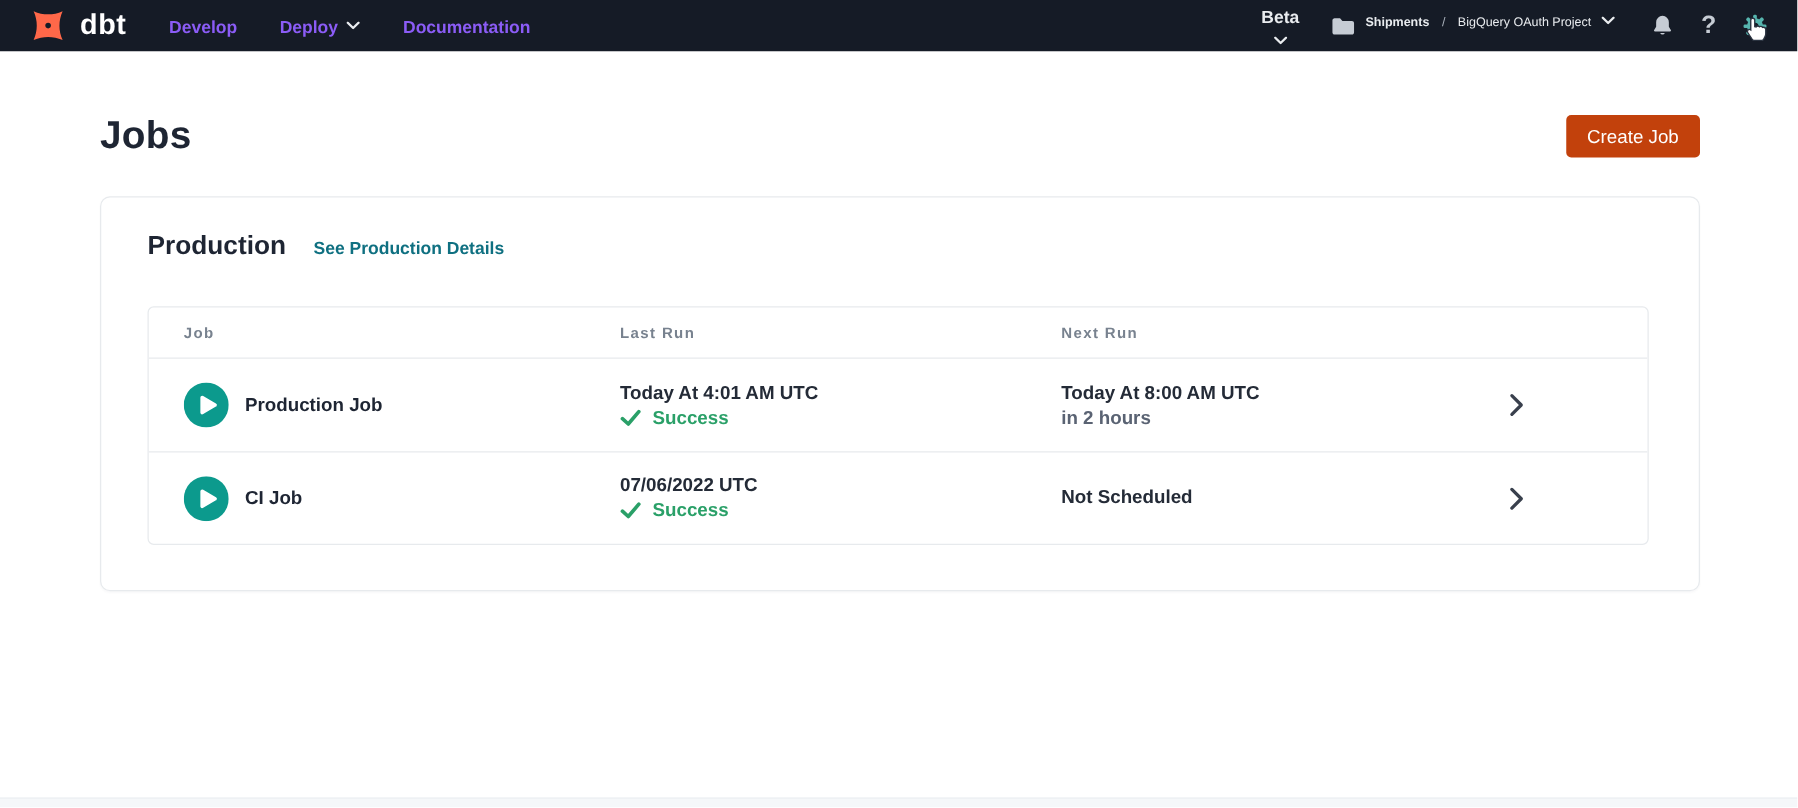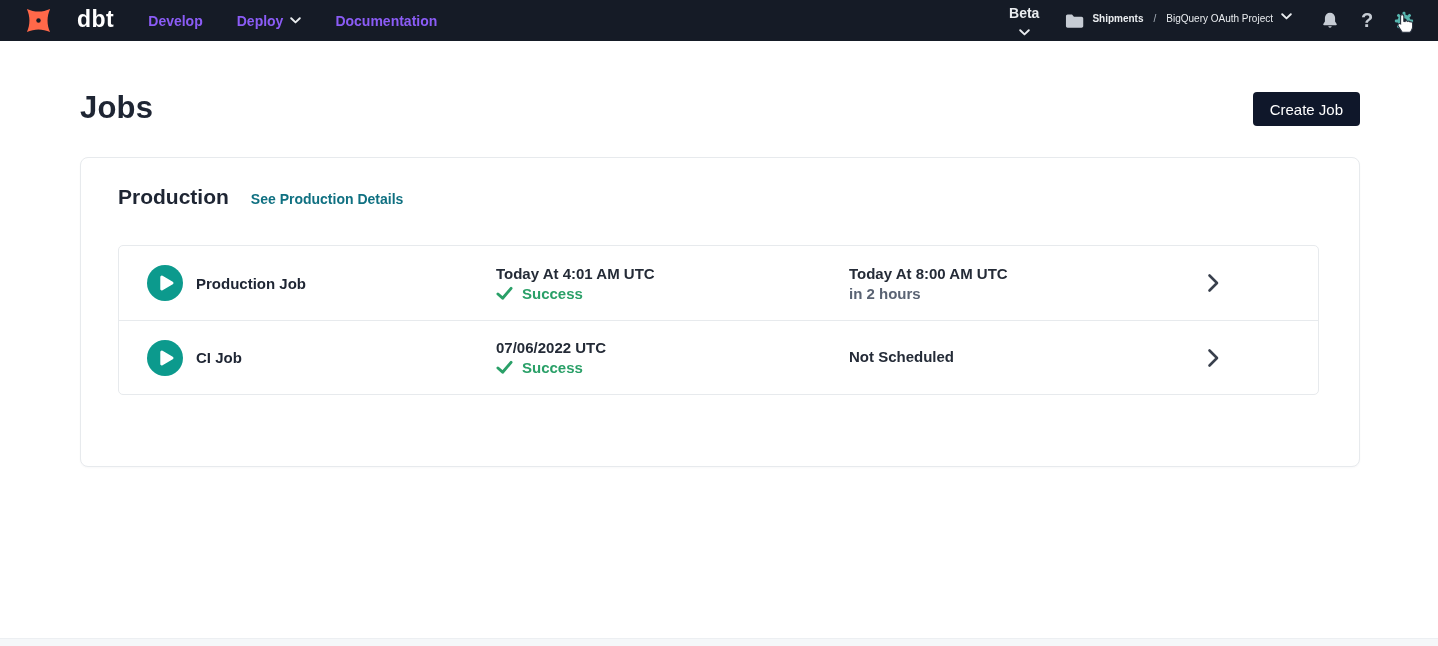--- a/index.html
+++ b/index.html
@@ -7,38 +7,38 @@
   body {
     font-family:"Liberation Sans","DejaVu Sans",sans-serif;
     background:#ffffff; color:#1e2533; position:relative;
   }
 
   
   .navbar {
     height:41px; background:#151b26; display:flex; align-items:center;
     padding:0 22px 0 24px; color:#e9ecef;
   }
-  .logo { display:flex; align-items:center; gap:24px; cursor:pointer; }
+  .logo { display:flex; align-items:center; gap:11px; cursor:pointer; }
   .logo-text { color:#ffffff; font-weight:700; font-size:23px; letter-spacing:.5px; line-height:1; padding-bottom:3px;}
   .nav-links { display:flex; align-items:center; gap:34px; margin-left:34px; }
   .nav-link { font-size:14px; font-weight:700; color:#8b5cf6; display:flex; align-items:center; gap:7px; cursor:pointer; }
   .nav-right { margin-left:auto; display:flex; align-items:center; gap:26px; }
   .beta { display:flex; align-items:center; gap:8px; font-size:14px; font-weight:700; cursor:pointer;flex-direction:column; }
   .project-switcher { display:flex; gap:8px; font-size:10px; cursor:pointer; }
   .project-switcher .account { font-weight:700; }
   .project-switcher .sep { color:#aab2bc; padding:0 2px; }
   .icon-btn { display:flex; align-items:center; justify-content:center; width:24px; height:24px; cursor:pointer; }
   .help-glyph { font-size:20px; font-weight:700; color:#c6ccd4; }
   .chev-down { display:inline-flex; }
 
   
   .page-header { display:flex; align-items:flex-start; justify-content:space-between; padding:49px 78px 0 80px; }
   .page-title { font-size:31px; font-weight:700; color:#1e2533; letter-spacing:.2px; }
   .btn-primary {
-    background:#0f172a; color:#ffffff; border:none; border-radius:4px;
+    background:#c2410c; color:#ffffff; border:none; border-radius:4px;
     font-family:inherit; font-size:15px; font-weight:400;
     padding:8px 17px; height:34px; margin-top:2px; cursor:pointer;
   }
 
   .card {
     margin:31px 78px 0 80px; border:1px solid #e7eaed; border-radius:8px;
     background:#ffffff; box-shadow:0 1px 2px rgba(22,33,51,.03);
     padding:27px 40px 36px 37px; min-height:310px;
   }
   .card-header { display:flex; align-items:baseline; gap:22px; }
@@ -172,20 +172,26 @@
 </div>
 
 <div class="card">
   <div class="card-header">
     <div class="env-name">Production</div>
     <a class="env-link">See Production Details</a>
   </div>
 
   <div class="jobs-table">
 
+    <div class="t-row t-head">
+      <div class="th">Job</div>
+      <div class="th">Last Run</div>
+      <div class="th">Next Run</div>
+      <div class="th"></div>
+    </div>
 
     <div class="t-row job-row">
       <div class="job-cell">
         <button class="play-btn">
           <svg width="36" height="36" viewBox="0 0 36 36">
             <circle cx="18" cy="18" r="18" fill="#0c9a8d"></circle>
             <path d="M14.8 12 L25 18 L14.8 24 Z" fill="#ffffff" stroke="#ffffff" stroke-width="3" stroke-linejoin="round"></path>
           </svg>
         </button>
         <span class="job-name">Production Job</span>

